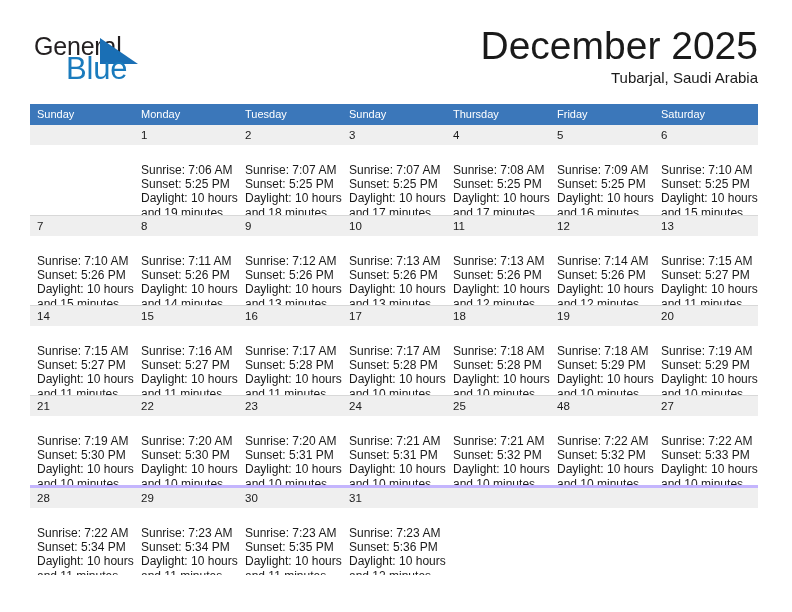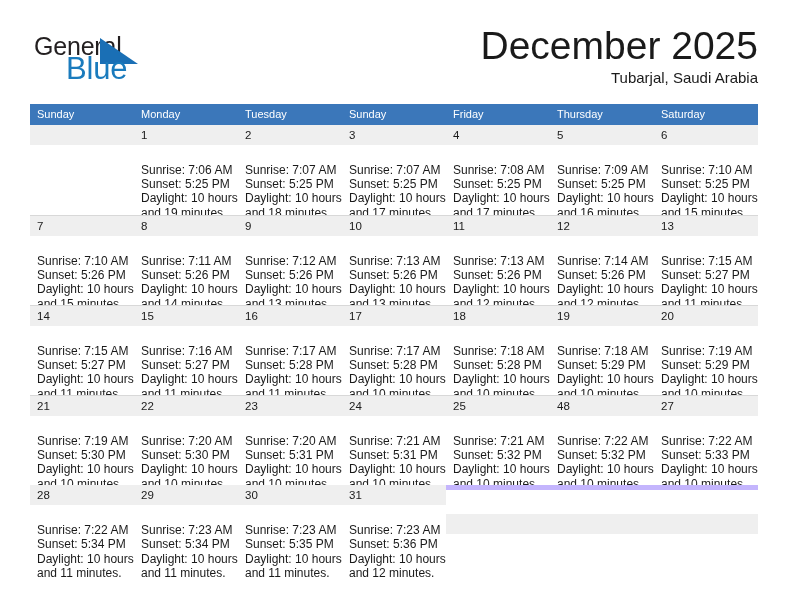--- a/index.html
+++ b/index.html
@@ -104,21 +104,21 @@
     padding-left: 7px;
     white-space: nowrap;
     overflow: hidden;
   }
   .week-row {
     display: flex;
     height: 90px;
     border-top: 1px solid #d8d8d8;
   }
   .week-row.first { border-top: none; }
-  .week-row.last { border-top: 5px solid #c4b5fd; align-items: center; }
+  .week-row.last { border-top: 3px solid #c4b5fd; }
   .day-cell {
     flex: 1 1 0;
     position: relative;
     background: #ffffff;
     overflow: hidden;
   }
   .day-number-band {
     background: #efefef;
     height: 20px;
     padding-left: 7px;
@@ -160,22 +160,22 @@
     </div>
 
   </div>
 
   <div class="calendar">
     <div class="weekday-row">
       <div class="weekday">Sunday</div>
       <div class="weekday">Monday</div>
       <div class="weekday">Tuesday</div>
       <div class="weekday">Sunday</div>
+      <div class="weekday">Thursday</div>
       <div class="weekday">Friday</div>
-      <div class="weekday">Thursday</div>
       <div class="weekday">Saturday</div>
     </div>
 
     <div class="week-row first">
       <div class="day-cell empty">
         <div class="day-number-band"></div>
         <div class="day-info">
           <div></div>
           <div></div>
           <div></div>

